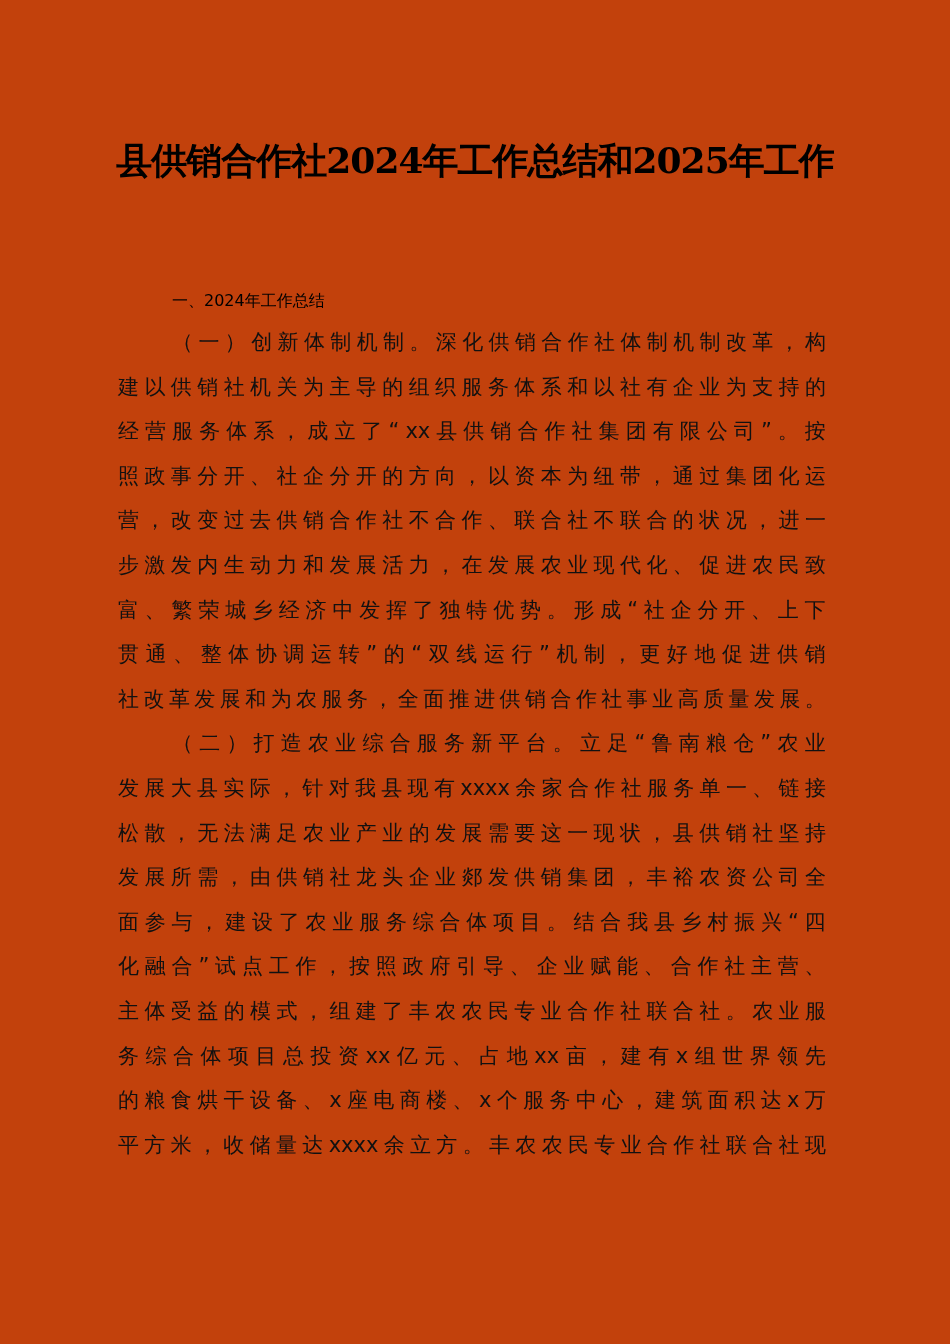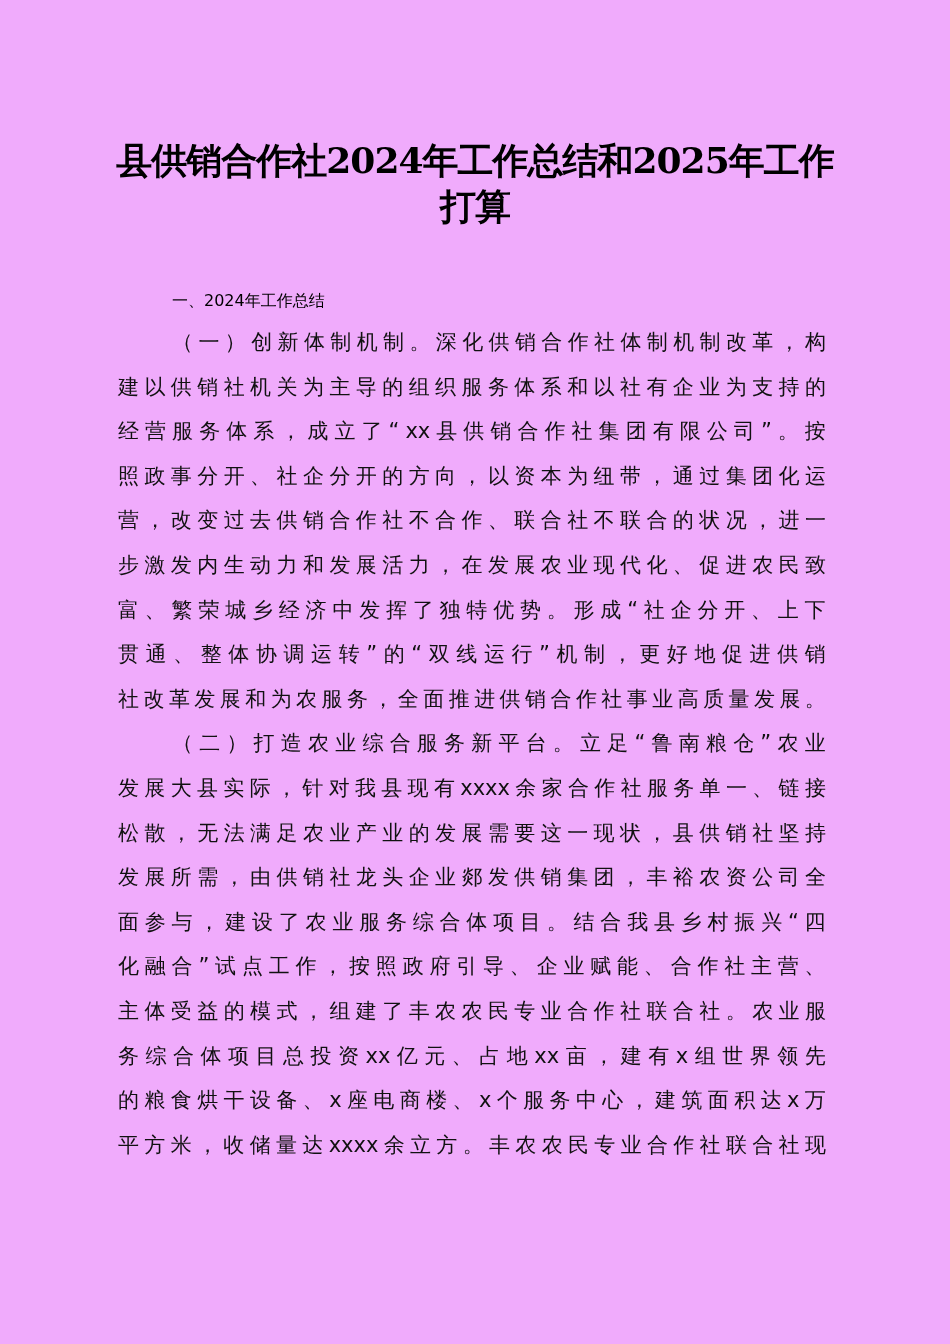--- a/index.html
+++ b/index.html
@@ -1,17 +1,17 @@
 <!DOCTYPE html>
 <html><head>
 <meta charset="utf-8">
 <style>
   html, body { margin: 0; padding: 0; background: #ffffff; }
   body { width: 950px; height: 1344px; position: relative; overflow: hidden; }
-  .page { position: absolute; left: 0; top: 0; width: 950px; height: 1344px; background: #f0abfc; }
+  .page { position: absolute; left: 0; top: 0; width: 950px; height: 1344px; background: #c2410c; }
   .title {
     position: absolute; left: 100px; width: 750px; text-align: center;
     font-family: "DejaVu Serif", "Liberation Serif", serif; font-weight: bold;
     font-size: 36px; color: #000; line-height: 48px; letter-spacing: -1px;
   }
   .title.l1 { top: 136px; }
   .title.l2 { top: 182px; }
   .heading {
     position: absolute; left: 172px; top: 287px;
     font-family: "DejaVu Sans", "Liberation Sans", sans-serif;
@@ -25,21 +25,20 @@
     display: flex; justify-content: space-between;
   }
   .line.indent { left: 172px; width: 654px; }
   .line span.ch { display: inline-block; }
 </style>
 </head>
 <body>
 
 <div class="page">
   <div class="title l1">县供销合作社2024年工作总结和2025年工作</div>
-  <div class="title l2">打算</div>
   <div class="heading">一、2024年工作总结</div>
   <div id="body-lines">
       <div class="line indent" style="top: 327px;">
         <span class="ch">（</span>
         <span class="ch">一</span>
         <span class="ch">）</span>
         <span class="ch">创</span>
         <span class="ch">新</span>
         <span class="ch">体</span>
         <span class="ch">制</span>

